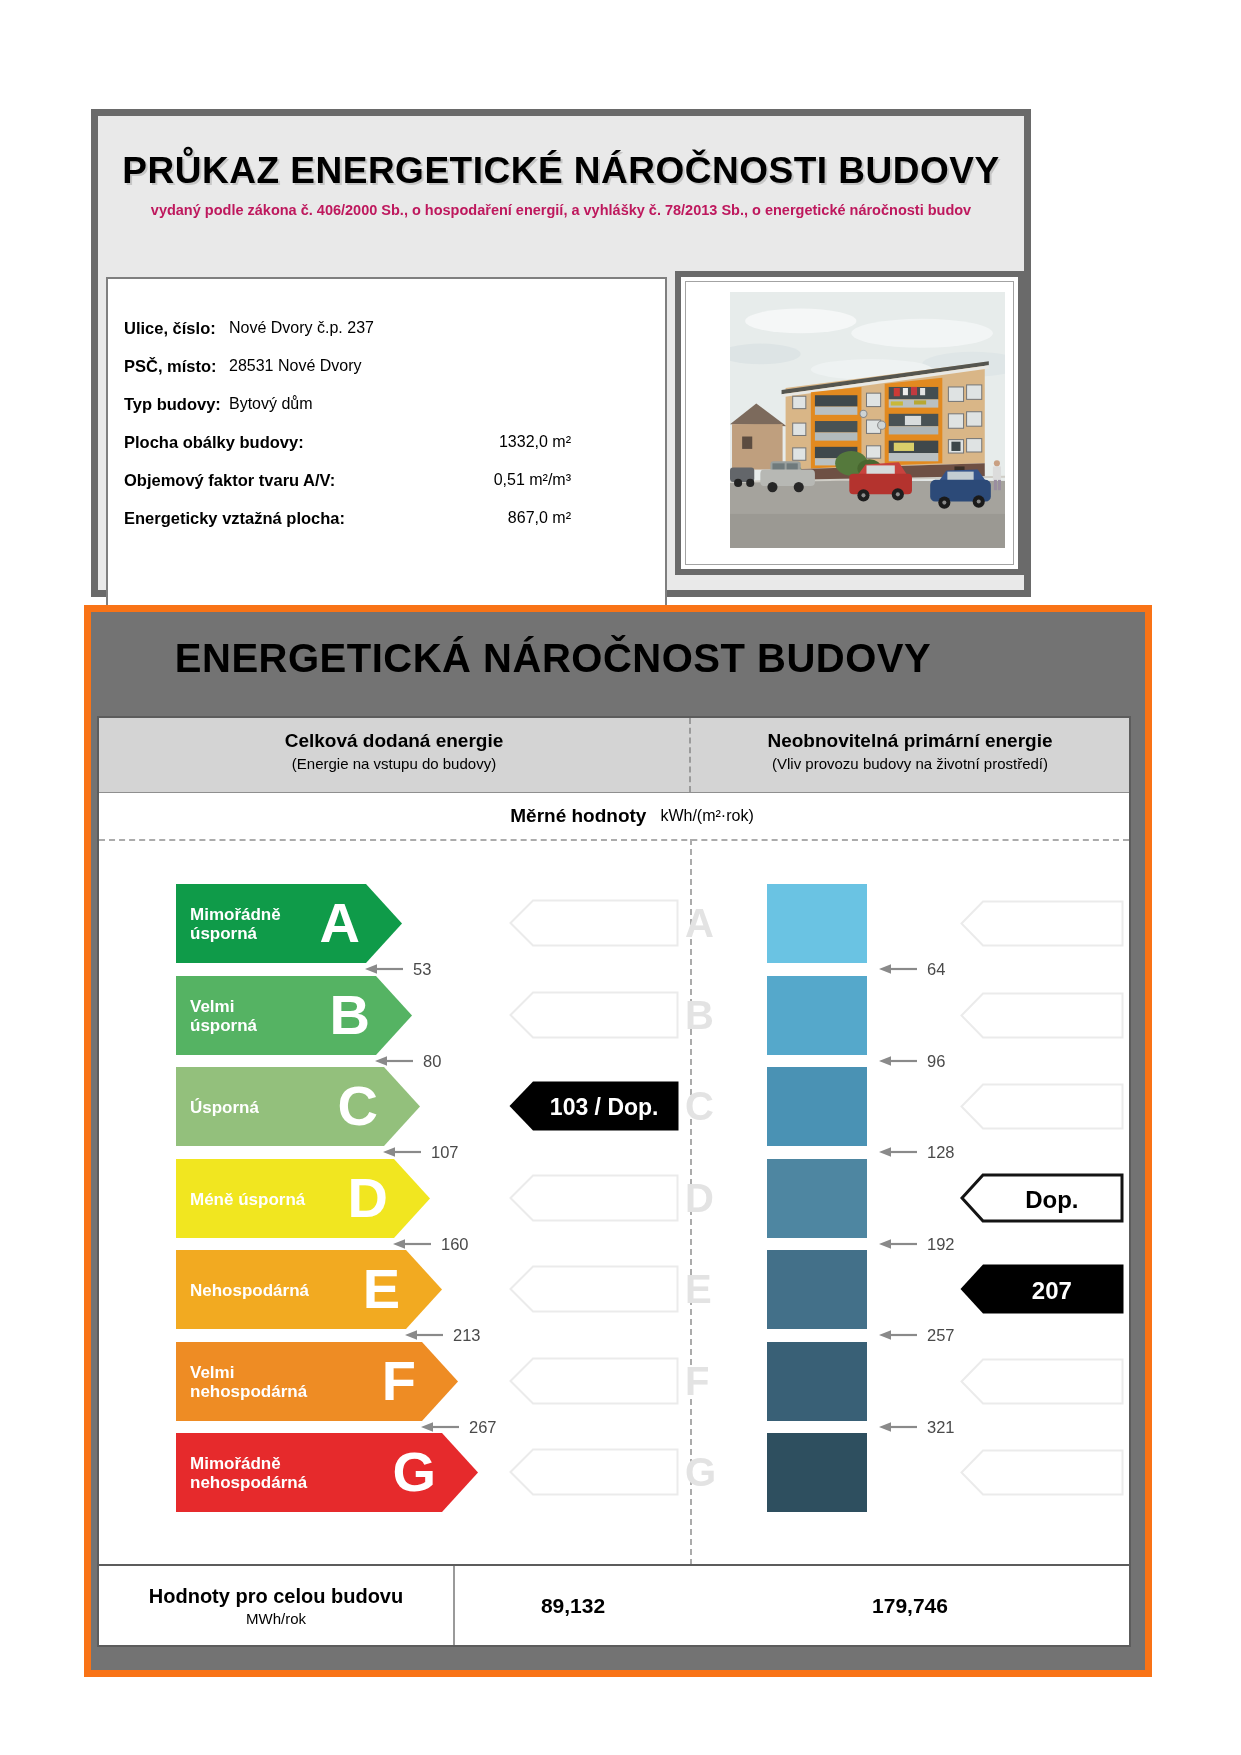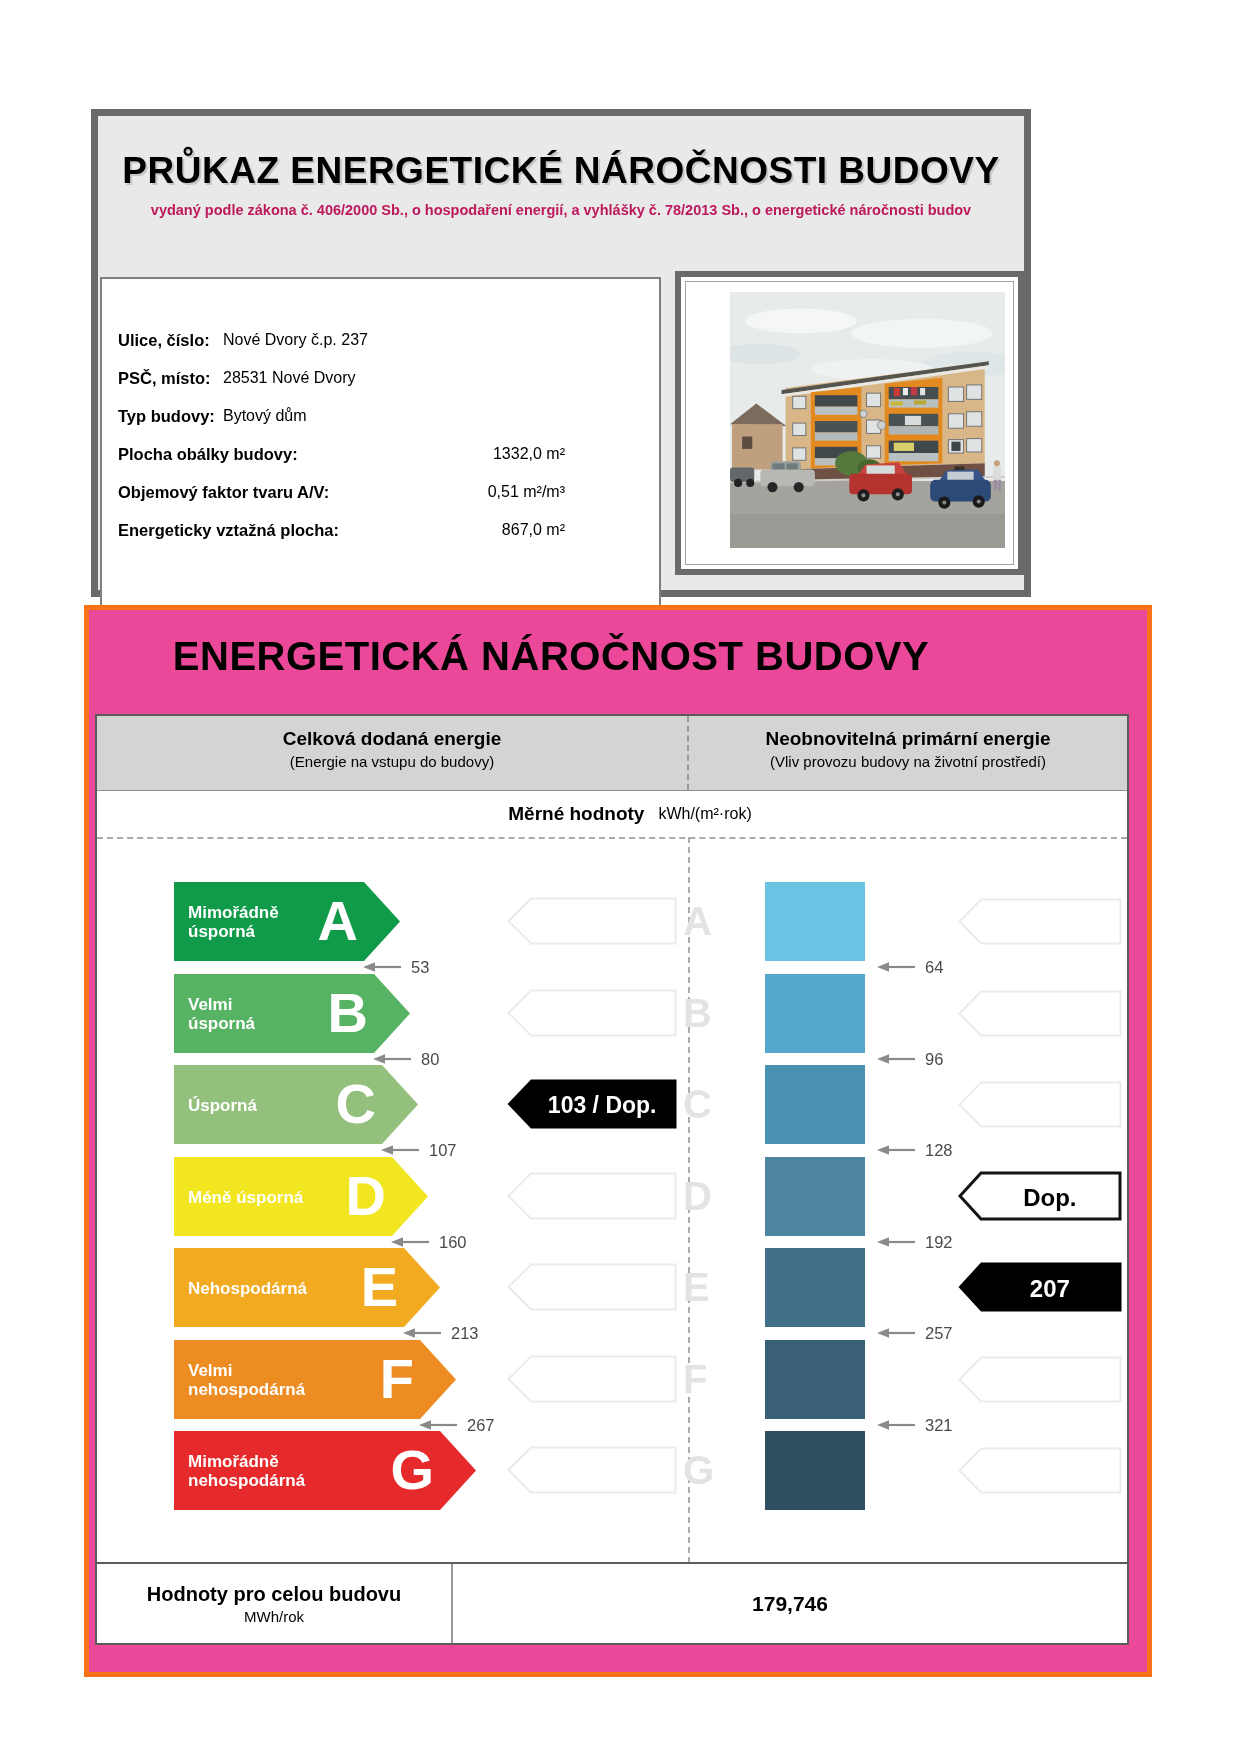--- a/index.html
+++ b/index.html
@@ -5,35 +5,35 @@
   html,body{margin:0;padding:0;background:#ffffff;}
   .page{position:relative;width:1241px;height:1755px;background:#ffffff;
         font-family:"Liberation Sans","DejaVu Sans",sans-serif;color:#000;overflow:hidden;}
 
   
   .panel-top{position:absolute;left:91px;top:109px;width:940px;height:488px;
              border:7px solid #6a6a6a;background:#e9e9e9;box-sizing:border-box;}
   .cert-title{margin:34px 0 0 0;text-align:center;font-size:37px;font-weight:bold;
               letter-spacing:.5px;text-shadow:2px 2px 0 #c6c6c6;}
   .cert-subtitle{margin:10px 0 0 0;text-align:center;font-size:14.5px;font-weight:bold;color:#be185d;}
-  .info-box{position:absolute;left:2px;top:161px;width:561px;height:363px;
-            border:2px solid #7f7f7f;background:#fff;box-sizing:border-box;padding-top:42px;}
+  .info-box{position:absolute;left:8px;top:161px;width:561px;height:363px;
+            border:2px solid #7f7f7f;background:#fff;box-sizing:border-box;padding-top:30px;}
   .info-row{position:relative;height:38px;line-height:38px;}
   .info-label{position:absolute;left:16px;font-size:16.5px;font-weight:bold;}
   .info-value{position:absolute;left:121px;font-size:16px;}
   .info-value.right{left:auto;right:94px;text-align:right;}
   .photo-box{position:absolute;left:577px;top:155px;width:349px;height:304px;
              border:6px solid #6a6a6a;background:#fff;box-sizing:border-box;}
   .photo-inner{position:absolute;left:4px;top:4px;right:4px;bottom:4px;border:1px solid #a3a3a3;}
   .photo{position:absolute;left:44px;top:10px;right:8px;bottom:16px;}
   .photo svg{width:100%;height:100%;display:block;}
 
   
   .panel-bottom{position:absolute;left:84px;top:605px;width:1068px;height:1072px;
-                border:5px solid #f97316;background:#ec4899;box-sizing:border-box;}
+                border:7px solid #f97316;background:#737373;box-sizing:border-box;}
   .energy-title{position:absolute;left:0;top:24px;width:924px;margin:0;text-align:center;
                 font-size:40px;font-weight:bold;letter-spacing:.5px;}
   .content-box{position:absolute;left:6px;top:104px;width:1034px;height:931px;
                border:2px solid #5c5c5c;background:#fff;box-sizing:border-box;}
   .band{display:flex;height:75px;background:#d4d4d4;border-bottom:1px solid #8f8f8f;box-sizing:border-box;}
   .band-half{padding-top:12px;text-align:center;box-sizing:border-box;}
   .band-left{width:592px;border-right:2px dashed #9a9a9a;}
   .band-right{flex:1;}
   .band-title{font-size:19px;font-weight:bold;}
   .band-sub{font-size:15px;margin-top:3px;}
@@ -434,17 +434,18 @@
           <div class="slot" style="left: 817px; top: 731px;"><svg width="164" height="47">
               <polygon points="1.5,23.5 23,1.5 162.5,1.5 162.5,45.5 23,45.5" fill="#ffffff" stroke="#ebebeb" stroke-width="2" stroke-linejoin="miter"></polygon>
             </svg></div>
         </div>
 
       <div class="totals">
         <div class="t-label">
           <div class="t-l1">Hodnoty pro celou budovu</div>
           <div class="t-l2">MWh/rok</div>
         </div>
+        <div class="t-val t-v1">89,132</div>
         <div class="t-val t-v2">179,746</div>
       </div>
     </div>
   </section>
 </div>
 
 </body></html>

